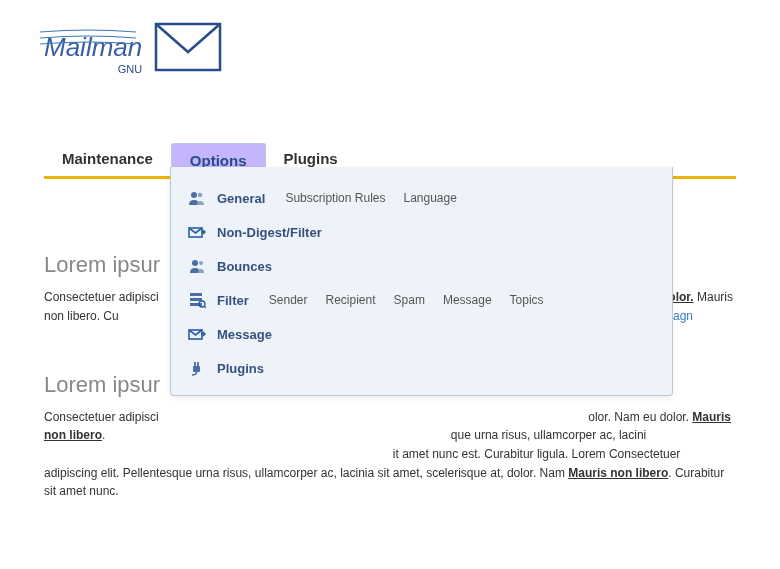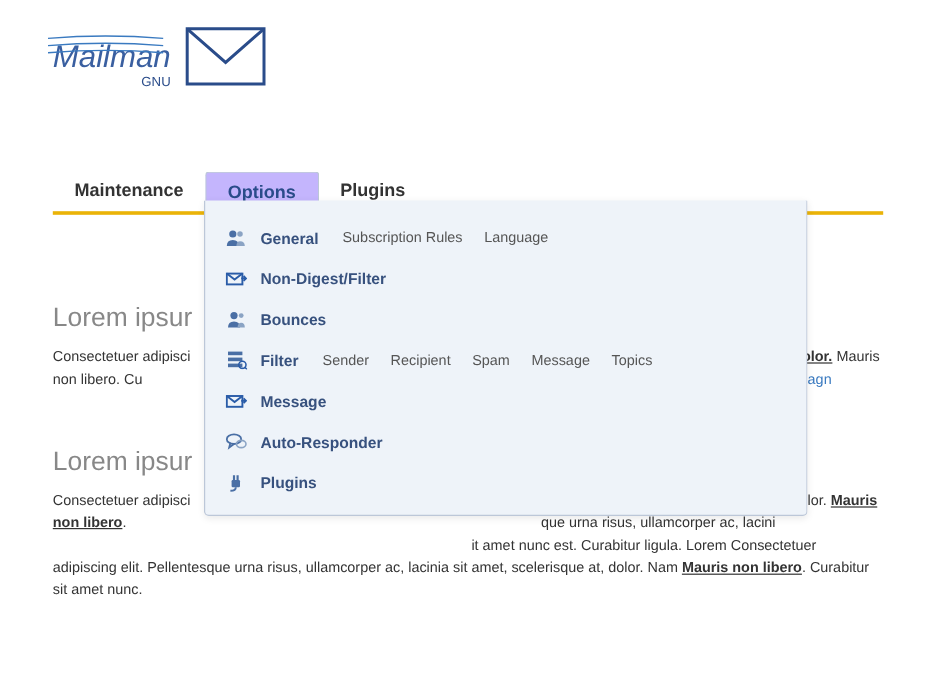--- a/index.html
+++ b/index.html
@@ -222,30 +222,20 @@
           <rect x="1" y="3" width="13" height="9" fill="none" stroke="#2a5ca8" stroke-width="1.6"></rect>
           <polyline points="1,3 7.5,8 14,3" fill="none" stroke="#2a5ca8" stroke-width="1.6"></polyline>
           <path d="M13 7 L17 7 M15 5 L17 7 L15 9" stroke="#2a5ca8" stroke-width="1.5" fill="none"></path>
         </svg>
     </span>
     <span class="menu-label">Message</span>
   </div>
   <div class="menu-row">
     <span class="icon">
       <svg width="18" height="16" viewBox="0 0 18 16">
-          <ellipse cx="7" cy="6" rx="6" ry="4" fill="none" stroke="#4a6fa5" stroke-width="1.5"></ellipse>
-          <path d="M4 9 L3 13 L7 10" fill="none" stroke="#4a6fa5" stroke-width="1.5"></path>
-          <ellipse cx="13" cy="10" rx="4" ry="3" fill="none" stroke="#8aa3c4" stroke-width="1.3"></ellipse>
-        </svg>
-    </span>
-    <span class="menu-label">Auto-Responder</span>
-  </div>
-  <div class="menu-row">
-    <span class="icon">
-      <svg width="18" height="16" viewBox="0 0 18 16">
           <rect x="5" y="6" width="7" height="6" rx="1" fill="#4a6fa5"></rect>
           <line x1="7" y1="2" x2="7" y2="6" stroke="#4a6fa5" stroke-width="1.8"></line>
           <line x1="10" y1="2" x2="10" y2="6" stroke="#4a6fa5" stroke-width="1.8"></line>
           <path d="M8.5 12 Q8.5 15 4 15" stroke="#4a6fa5" stroke-width="1.6" fill="none"></path>
         </svg>
     </span>
     <span class="menu-label">Plugins</span>
   </div>
 </div>
 

